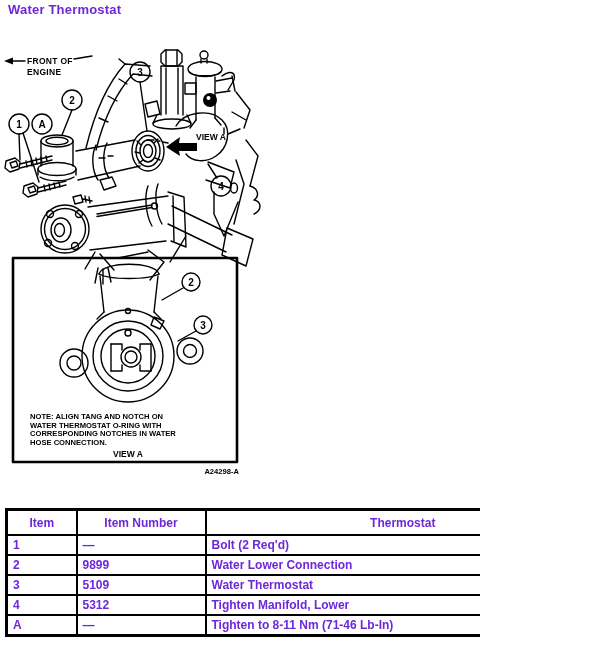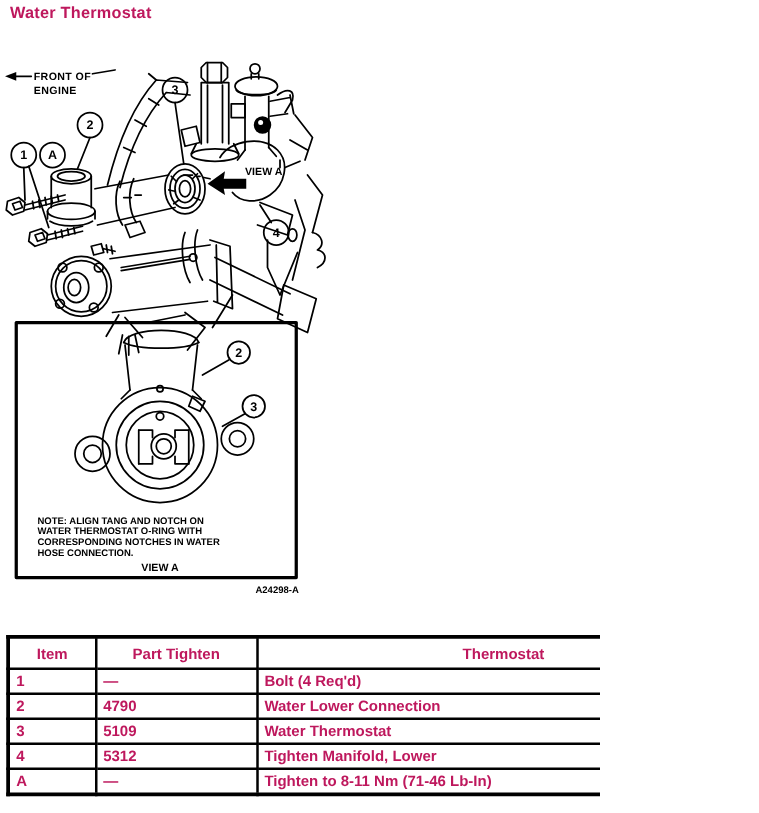--- a/index.html
+++ b/index.html
@@ -1,16 +1,16 @@
 <!DOCTYPE html>
 <html><head>
 <meta charset="utf-8">
 <style>
   html,body{margin:0;padding:0;background:#fff;}
-  .page{position:relative;width:480px;height:650px;background:#ffffff;color:#be185d;
+  .page{position:relative;width:480px;height:650px;background:#ffffff;color:#6d28d9;
         font-family:"Liberation Sans",sans-serif;overflow:hidden;}
   .title{position:absolute;left:8px;top:2px;margin:0;font-size:13px;font-weight:bold;letter-spacing:0.2px;}
   svg.diagram{position:absolute;left:0;top:0;}
   svg .ln{stroke:#000;fill:none;stroke-width:1.4;stroke-linecap:round;stroke-linejoin:round;}
   svg .thick{stroke-width:2.6;}
   svg .fillb{fill:#000;stroke:none;}
   svg text{fill:#000;stroke:none;font-family:"Liberation Sans",sans-serif;font-weight:bold;}
   svg .t7{font-size:7.6px;}
   svg .t8{font-size:8.5px;}
   svg .t9{font-size:8.5px;letter-spacing:0.3px;}
@@ -214,33 +214,33 @@
 
   <table class="parts">
     <colgroup>
         <col class="c-item">
         <col class="c-part">
         <col class="c-desc">
       </colgroup>
     <thead>
       <tr>
         <th>Item</th>
-        <th>Part Tighten</th>
+        <th>Item Number</th>
         <th>Thermostat</th>
       </tr>
     </thead>
     <tbody>
       <tr>
         <td>1</td>
         <td>—</td>
-        <td>Bolt (4 Req'd)</td>
+        <td>Bolt (2 Req'd)</td>
       </tr>
       <tr>
         <td>2</td>
-        <td>4790</td>
+        <td>9899</td>
         <td>Water Lower Connection</td>
       </tr>
       <tr>
         <td>3</td>
         <td>5109</td>
         <td>Water Thermostat</td>
       </tr>
       <tr>
         <td>4</td>
         <td>5312</td>

